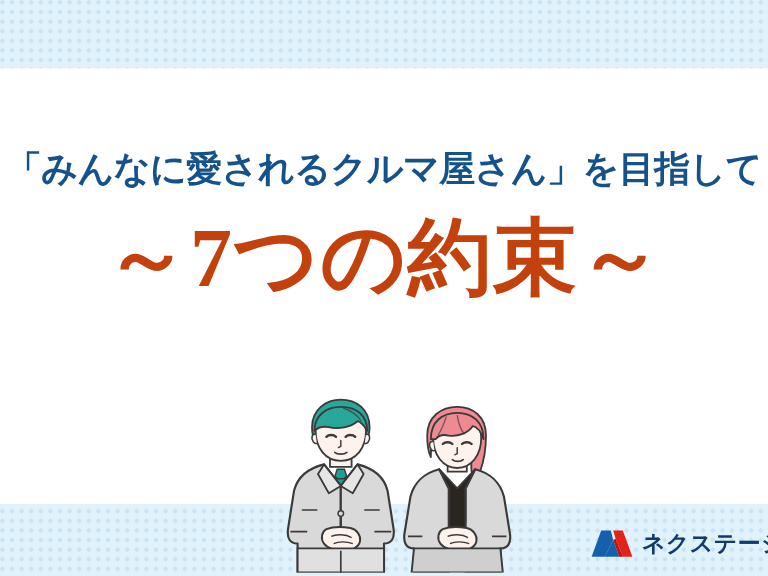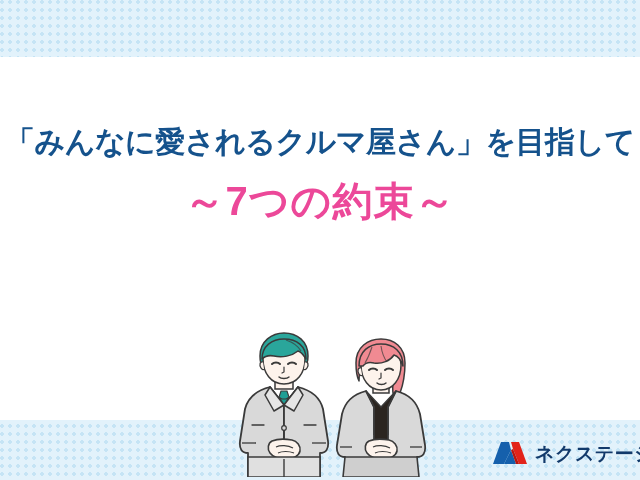--- a/index.html
+++ b/index.html
@@ -5,21 +5,21 @@
   html, body {
     margin: 0;
     padding: 0;
     background: #ffffff;
   }
   #stage {
     position: relative;
     width: 640px;
     height: 480px;
     overflow: hidden;
-    font-family: Liberation Sans, sans-serif;
+    font-family: Liberation Serif, serif;
     background-color: #e2f2fb;
     background-image:
       radial-gradient(circle at 2px 2px, #c5e4f5 1.6px, rgba(197,228,245,0) 1.9px);
     background-size: 8px 8px;
     background-position: 0 0;
   }
 
   
   #panel {
     position: absolute;
@@ -46,24 +46,24 @@
     font-weight: bold;
     color: #15528c;
     letter-spacing: -0.5px;
     white-space: nowrap;
     padding-top: 70px;
   }
   #headline-secondary {
     margin: 0;
     padding: 0;
     padding-top: 24px;
-    font-size: 40px;
+    font-size: 70px;
     line-height: 1;
     font-weight: bold;
-    color: #ec4899;
+    color: #c2410c;
     letter-spacing: 1px;
     white-space: nowrap;
   }
 
   
   #illustration {
     position: absolute;
     left: 234px;
     top: 272px;
     width: 196px;

